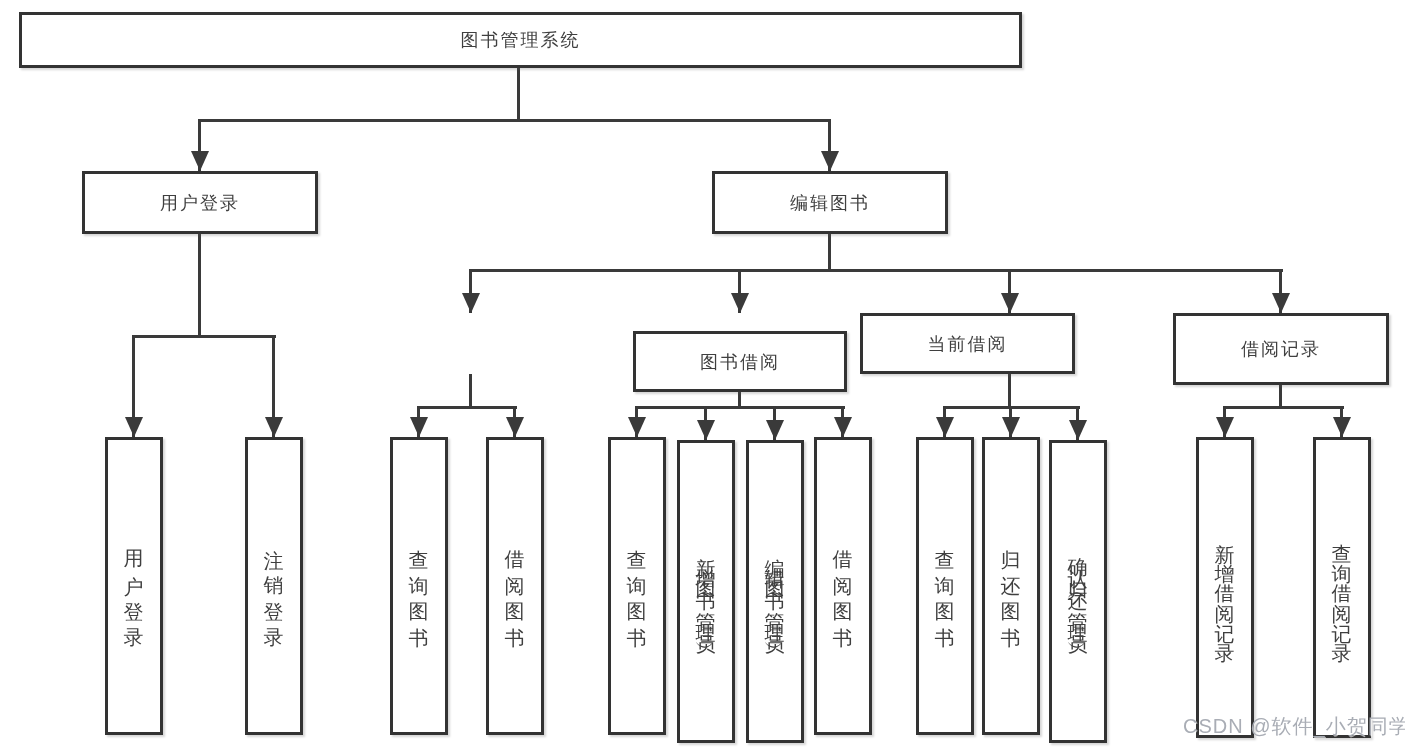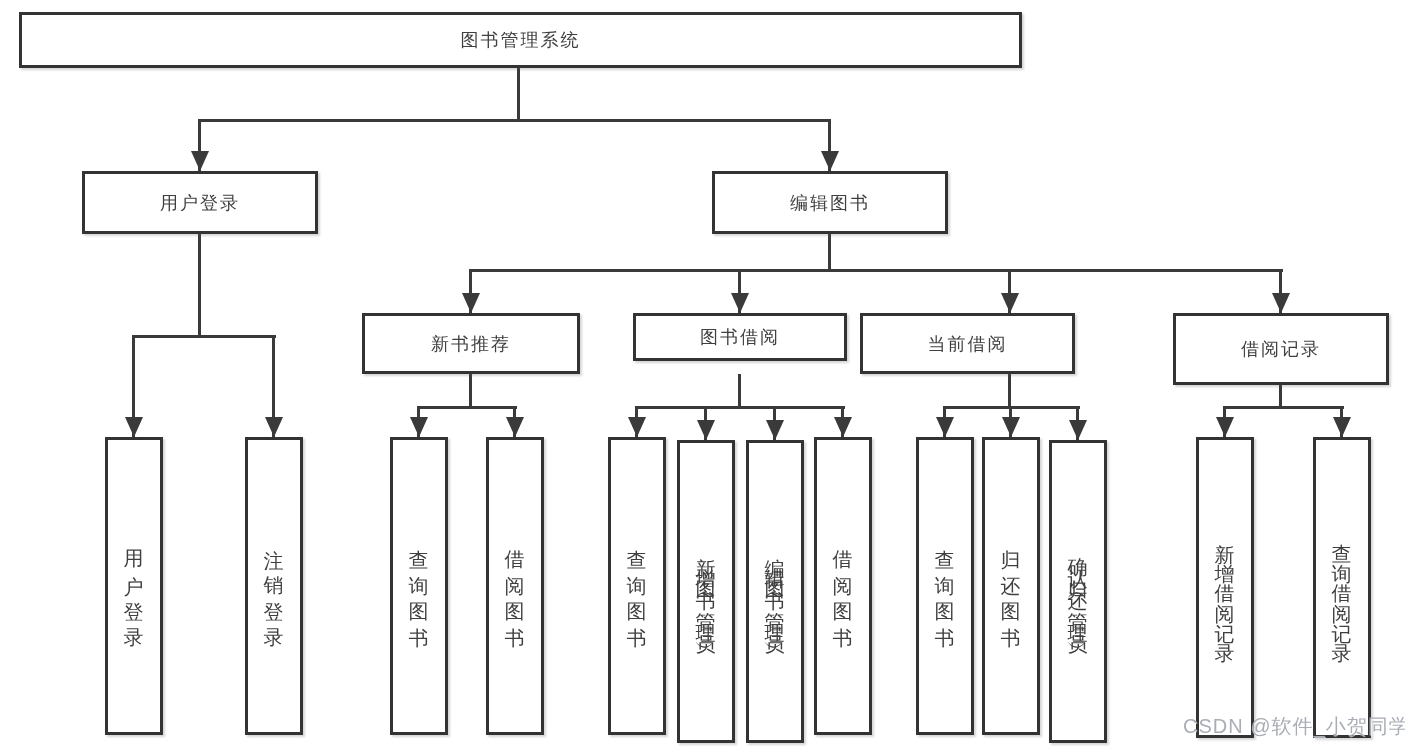--- a/index.html
+++ b/index.html
@@ -110,24 +110,21 @@
     <span>图书管理系统</span>
   </div>
 
   <div class="node node--h" style="left:82px;top:171px;width:236px;height:63px">
     <span>用户登录</span>
   </div>
   <div class="node node--h" style="left:712px;top:171px;width:236px;height:63px">
     <span>编辑图书</span>
   </div>
 
-  <div class="node node--h" style="left:362px;top:313px;width:218px;height:61px">
-    <span>新书推荐</span>
-  </div>
-  <div class="node node--h" style="left:633px;top:313px;width:214px;height:48px">
+  <div class="node node--h" style="left:633px;top:331px;width:214px;height:61px">
     <span>图书借阅</span>
   </div>
   <div class="node node--h" style="left:860px;top:313px;width:215px;height:61px">
     <span>当前借阅</span>
   </div>
   <div class="node node--h" style="left:1173px;top:313px;width:216px;height:72px">
     <span>借阅记录</span>
   </div>
 
   <div class="node leaf" style="left:105px;top:437px;width:58px;height:298px">

